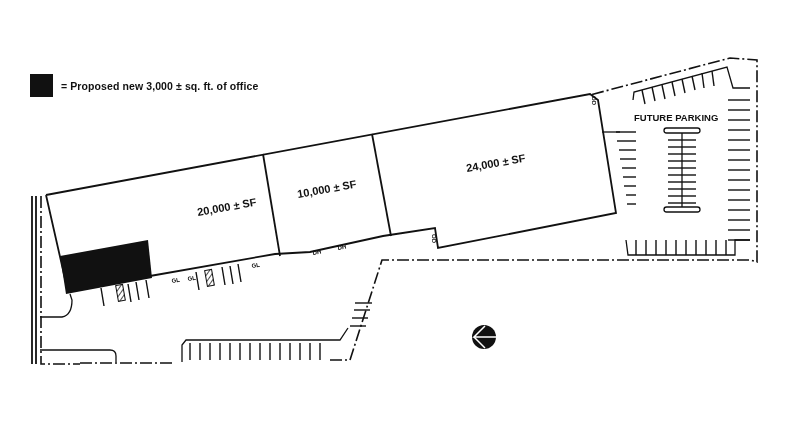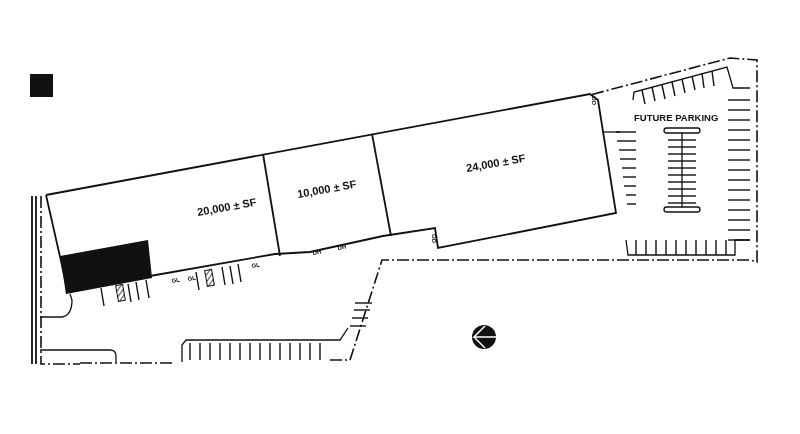--- a/index.html
+++ b/index.html
@@ -12,20 +12,21 @@
   .line { stroke: #111; fill: none; stroke-width: 1.8; }
   .thin { stroke: #111; fill: none; stroke-width: 1.3; }
   .dash { stroke: #111; fill: none; stroke-width: 1.6; stroke-dasharray: 12 3 2 3; }
   .stall { stroke: #111; stroke-width: 1.4; }
 </style>
 </head>
 <body>
 
 <div class="legend">
   <div class="legend-swatch"></div>
+  <span class="legend-text">= Proposed new 3,000 ± sq. ft. of office</span>
 </div>
 
 <svg id="plan" viewBox="0 0 800 434">
 
   <g>
     <line x1="32" y1="196" x2="32" y2="364" class="line"></line>
     <line x1="36" y1="196" x2="36" y2="364" class="line"></line>
   </g>
 
   <g>

